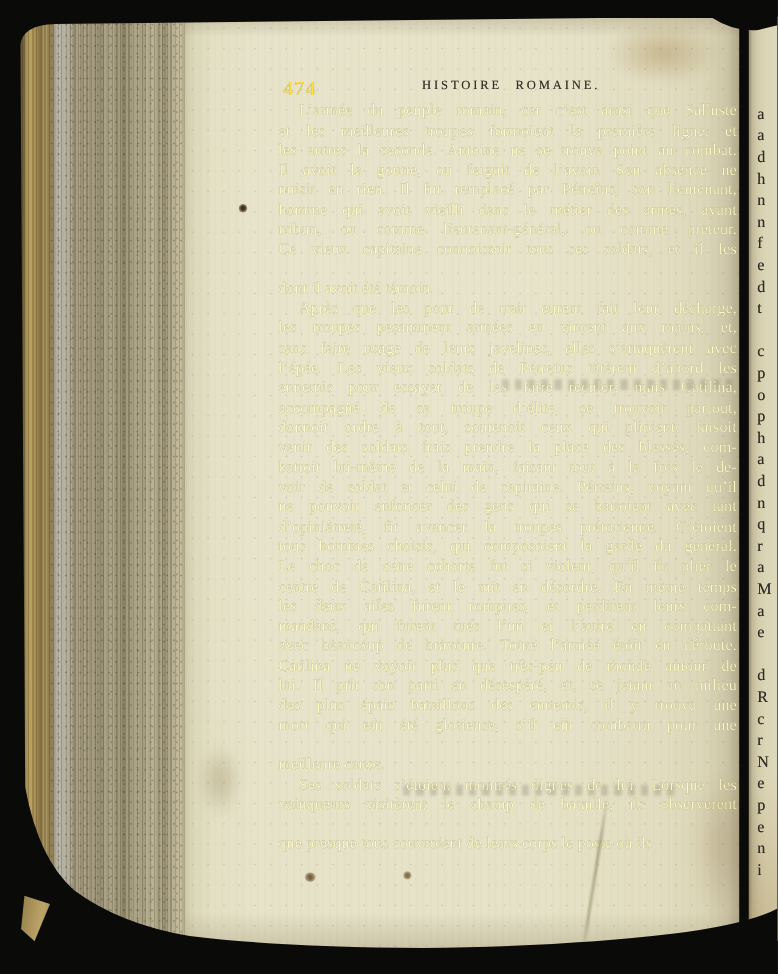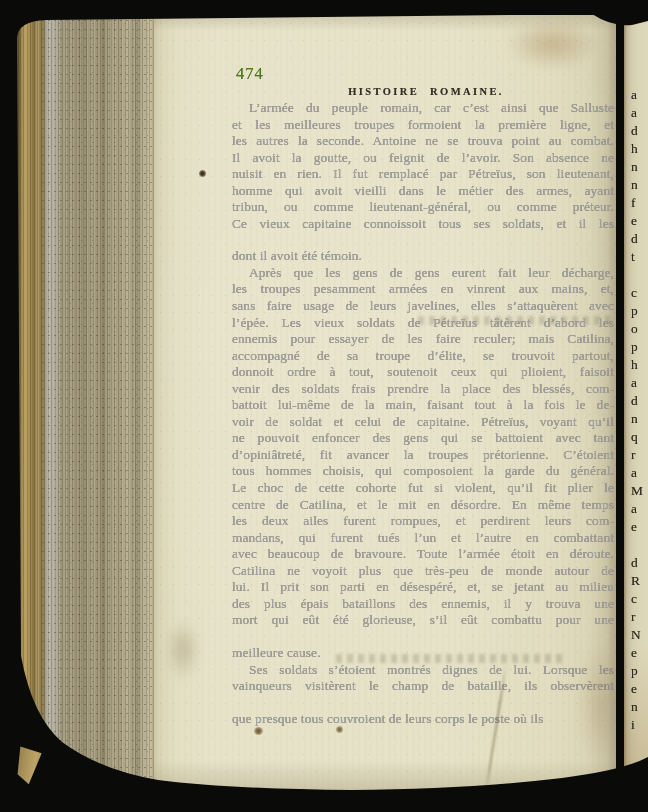--- a/index.html
+++ b/index.html
@@ -87,33 +87,32 @@
   }
   #facing-page::after { 
     content: ""; position: absolute; left: 0; right: 0; bottom: 0; height: 140px;
     background: linear-gradient(0deg, rgba(150,115,60,0.30), rgba(150,115,60,0));
   }
 
   
   #header { position: absolute; left: 232px; top: 62px; width: 382px; height: 22px; z-index: 10; }
   #page-number {
     position: absolute; left: 4px; top: 2px;
-    font-size: 16.5px; color: #4d7c0f; letter-spacing: 1px;
+    font-size: 16.5px; color: #fde047; letter-spacing: 1px;
     text-shadow: 0 0 0.5px rgba(50,47,38,0.6);
   }
   #running-title {
     position: absolute; left: -26px; top: 4px; width: 440px; text-align: center;
-    font-size: 10.5px; font-weight: 700; color: #322f26;
+    font-size: 10.5px; font-weight: 400; color: #322f26;
     letter-spacing: 2.4px; word-spacing: 6px;
     text-shadow: 0 0 0.4px rgba(50,47,38,0.55);
-    margin-top: 20px;
   }
   #textcol {
-    position: absolute; left: 232px; top: 100px; width: 382px; z-index: 10;
-    color: #a3a3a3;
+    position: absolute; left: 232px; top: 84px; width: 382px; z-index: 10;
+    color: #fef9c3;
     font-size: 13.4px;
     text-shadow: 0 0 0.45px rgba(43,40,32,0.65);
   }
   .text-line {
     height: 16.55px; line-height: 16.55px;
     text-align: justify; text-align-last: justify;
     white-space: nowrap; letter-spacing: 0.1px;
   }
   .para .text-line:first-child { text-indent: 17px; }
   .para .text-line:last-child { text-align-last: left; margin-top: 16px; }
@@ -186,21 +185,21 @@
         <div class="text-line">et les meilleures troupes formoient la première ligne, et</div>
         <div class="text-line">les autres la seconde. Antoine ne se trouva point au combat.</div>
         <div class="text-line">Il avoit la goutte, ou feignit de l’avoir. Son absence ne</div>
         <div class="text-line">nuisit en rien. Il fut remplacé par Pétreïus, son lieutenant,</div>
         <div class="text-line">homme qui avoit vieilli dans le métier des armes, ayant</div>
         <div class="text-line">tribun, ou comme lieutenant-général, ou comme préteur.</div>
         <div class="text-line">Ce vieux capitaine connoissoit tous ses soldats, et il les</div>
         <div class="text-line">dont il avoit été témoin.</div>
       </div>
     <div class="para">
-        <div class="text-line">Après que les gens de gens eurent fait leur décharge,</div>
+        <div class="text-line">Après que les pour de trait eurent fait leur décharge,</div>
         <div class="text-line">les troupes pesamment armées en vinrent aux mains, et,</div>
         <div class="text-line">sans faire usage de leurs javelines, elles s’attaquèrent avec</div>
         <div class="text-line">l’épée. Les vieux soldats de Pétreïus tâtèrent d’abord les</div>
         <div class="text-line">ennemis pour essayer de les faire reculer; mais Catilina,</div>
         <div class="text-line">accompagné de sa troupe d’élite, se trouvoit partout,</div>
         <div class="text-line">donnoit ordre à tout, soutenoit ceux qui plioient, faisoit</div>
         <div class="text-line">venir des soldats frais prendre la place des blessés, com-</div>
         <div class="text-line">battoit lui-même de la main, faisant tout à la fois le de-</div>
         <div class="text-line">voir de soldat et celui de capitaine. Pétreïus, voyant qu’il</div>
         <div class="text-line">ne pouvoit enfoncer des gens qui se battoient avec tant</div>

